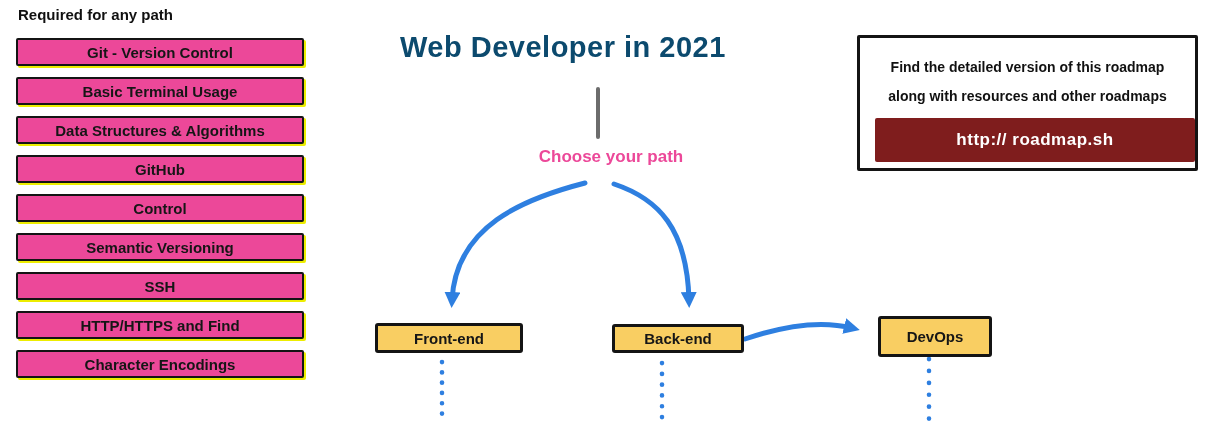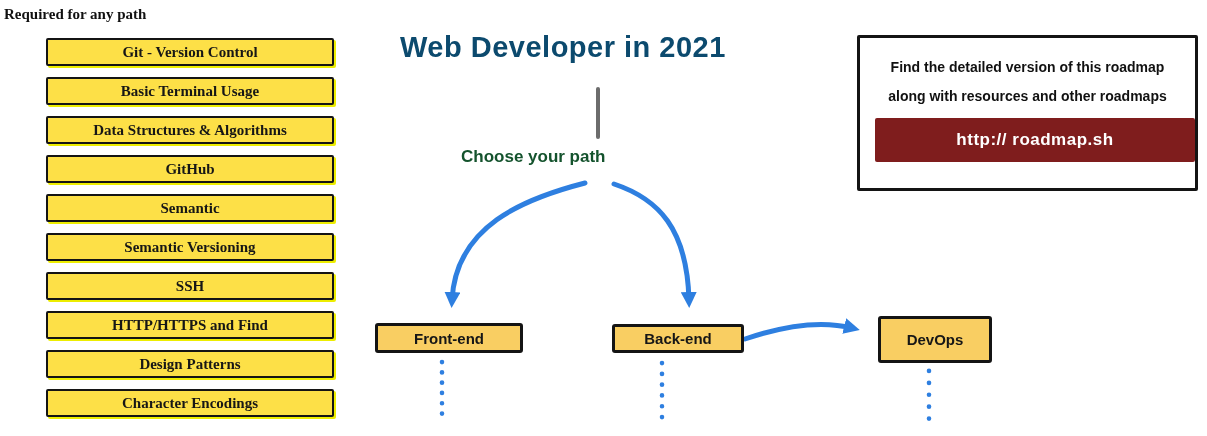--- a/index.html
+++ b/index.html
@@ -10,52 +10,50 @@
     height: 436px;
     background: #ffffff;
     overflow: hidden;
     font-family: "Liberation Sans", sans-serif;
     color: #161616;
   }
 
   
   .sidebar {
     position: absolute;
-    left: 2px; top: 6px;
+    left: 16px; top: 6px;
     width: 288px;
-    font-family: Liberation Serif, serif;
   }
   .sidebar-heading {
     font-size: 15px;
     font-weight: 700;
     padding-left: 2px;
     color: #111;
   }
   .topic-list {
     position: absolute;
     left: 0; top: 32px;
     width: 288px;
     display: flex;
     flex-direction: column;
     gap: 11px;
   }
   .topic-box {
     width: 288px;
     height: 28px;
-    background: #fde047;
+    background: #ec4899;
     border: 2px solid #141414;
     border-radius: 2px;
     box-shadow: 2px 2px 0 #eded00;
     display: flex;
     align-items: center;
     justify-content: center;
     font-size: 15px;
     font-weight: 700;
     cursor: pointer;
-    margin-left: 44px;
   }
 
   
   .page-title {
     position: absolute;
     left: 400px; top: 31px;
     width: 400px;
     text-align: left;
     font-size: 29px;
     font-weight: 700;
@@ -66,23 +64,24 @@
     position: absolute;
     left: 596px; top: 87px;
     width: 4px; height: 52px;
     background: #6c6c6c;
     border-radius: 2px;
   }
   .choose-label {
     position: absolute;
     left: 461px; top: 147px;
     width: 300px;
+    text-align: center;
     font-size: 17px;
     font-weight: 700;
-    color: #14532d;
+    color: #ec4899;
   }
 
   .diagram-svg {
     position: absolute;
     left: 0; top: 0;
     width: 1207px; height: 436px;
     pointer-events: none;
   }
 
   .path-node {
@@ -92,27 +91,27 @@
     border-radius: 3px;
     display: flex;
     align-items: center;
     justify-content: center;
     font-size: 15px;
     font-weight: 700;
     cursor: pointer;
   }
   .node-frontend { left: 375px; top: 323px; width: 148px; height: 30px; }
   .node-backend  { left: 612px; top: 324px; width: 132px; height: 29px; }
-  .node-devops   { left: 878px; top: 316px; width: 114px; height: 47px; }
+  .node-devops   { left: 878px; top: 316px; width: 114px; height: 41px; }
 
   
   .info-box {
     position: absolute;
     left: 857px; top: 35px;
-    width: 341px; height: 156px;
+    width: 341px; height: 136px;
     border: 3px solid #141414;
     border-radius: 2px;
     background: #ffffff;
   }
   .info-text {
     padding-top: 15px;
     text-align: center;
     font-size: 14px;
     font-weight: 700;
     line-height: 29px;
@@ -139,25 +138,24 @@
 
 <div class="canvas">
 
   <div class="sidebar">
     <div class="sidebar-heading">Required for any path</div>
     <div class="topic-list">
       <div class="topic-box">Git - Version Control</div>
       <div class="topic-box">Basic Terminal Usage</div>
       <div class="topic-box">Data Structures &amp; Algorithms</div>
       <div class="topic-box">GitHub</div>
-      <div class="topic-box">Semantic</div>
+      <div class="topic-box">Control</div>
       <div class="topic-box">Semantic Versioning</div>
       <div class="topic-box">SSH</div>
       <div class="topic-box">HTTP/HTTPS and Find</div>
-      <div class="topic-box">Design Patterns</div>
       <div class="topic-box">Character Encodings</div>
     </div>
   </div>
 
   <div class="page-title">Web Developer in 2021</div>
   <div class="trunk-line"></div>
   <div class="choose-label">Choose your path</div>
 
   <svg class="diagram-svg" viewBox="0 0 1207 436" xmlns="http://www.w3.org/2000/svg">
     <defs>

